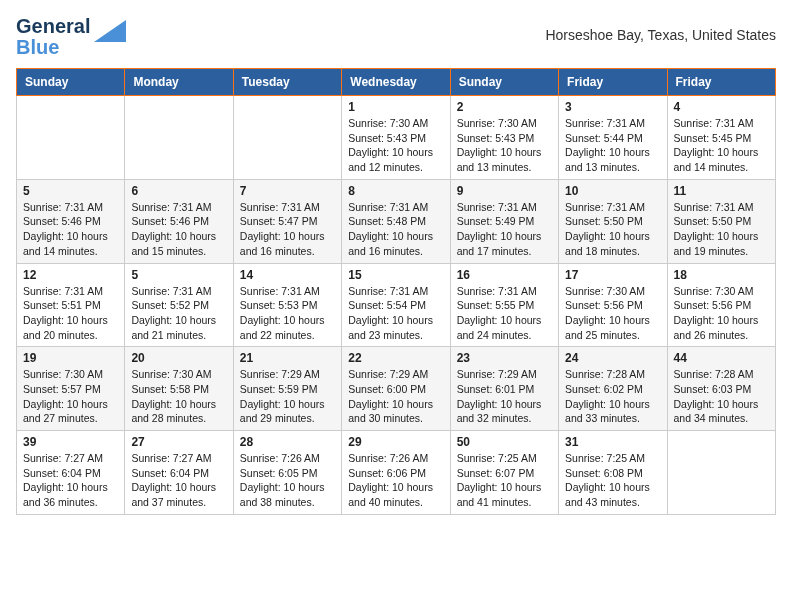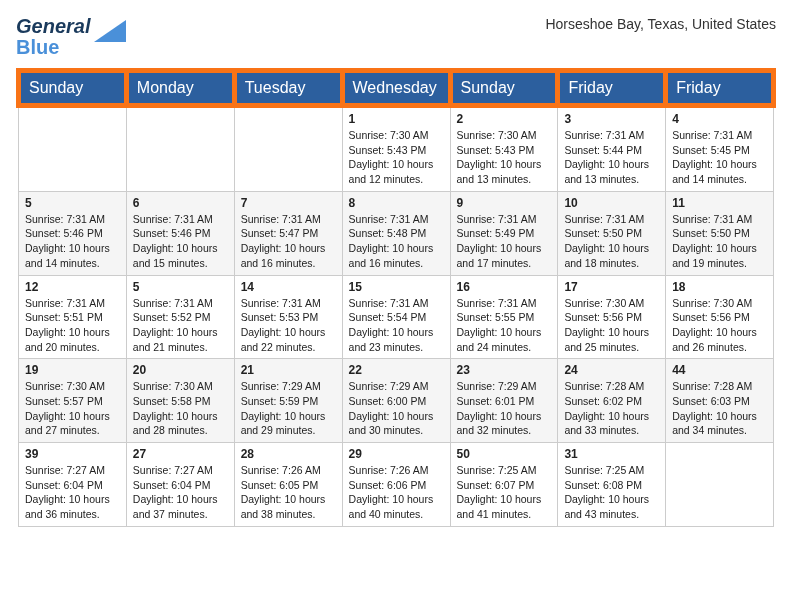--- a/index.html
+++ b/index.html
@@ -25,34 +25,35 @@
       text-align: right;
     }
     .month-title {
       font-size: 32px;
       font-weight: bold;
       color: #1a3a5c;
     }
     .location {
       font-size: 14px;
       color: #333;
+      margin-top: 11px;
     }
     .calendar {
       width: 100%;
       border-collapse: collapse;
       border: 1px solid #ccc;
     }
     .calendar th {
       background: #2c5f9e;
       color: #fff;
       text-align: left;
       padding: 6px 8px;
-      font-size: 16px;
-      font-weight: normal;
-      border: 5px solid #f97316;
+      font-size: 12px;
+      font-weight: bold;
+      border: 1px solid #f97316;
     }
     .calendar td {
       vertical-align: top;
       padding: 4px 6px;
       border: 1px solid #ccc;
       width: 108px;
       min-height: 80px;
       font-size: 11px;
       color: #222;
       background: #fff;
@@ -75,21 +76,21 @@
       background: #f9f9f9;
     }
   </style>
 </head>
 <body>
 
 <div class="header">
   <div class="logo">
     <div style="display:flex;align-items:center;">
       <div style="display:flex;flex-direction:column;line-height:1.05;">
-        <span style="font-size:20px;font-weight:bold;color:#1a3a5c;font-style:italic;">General</span>
+        <span style="font-size:20px;font-weight:bold;color:#1a3a5c;">General</span>
         <span style="font-size:20px;font-weight:bold;color:#4a90d9;">Blue</span>
       </div>
       <div style="margin-left:4px;margin-top:-8px;">
         <svg width="32" height="22" viewBox="0 0 32 22">
           <polygon points="0,22 32,0 32,22" fill="#4a90d9"></polygon>
         </svg>
       </div>
     </div>
   </div>
   <div class="title-block">

